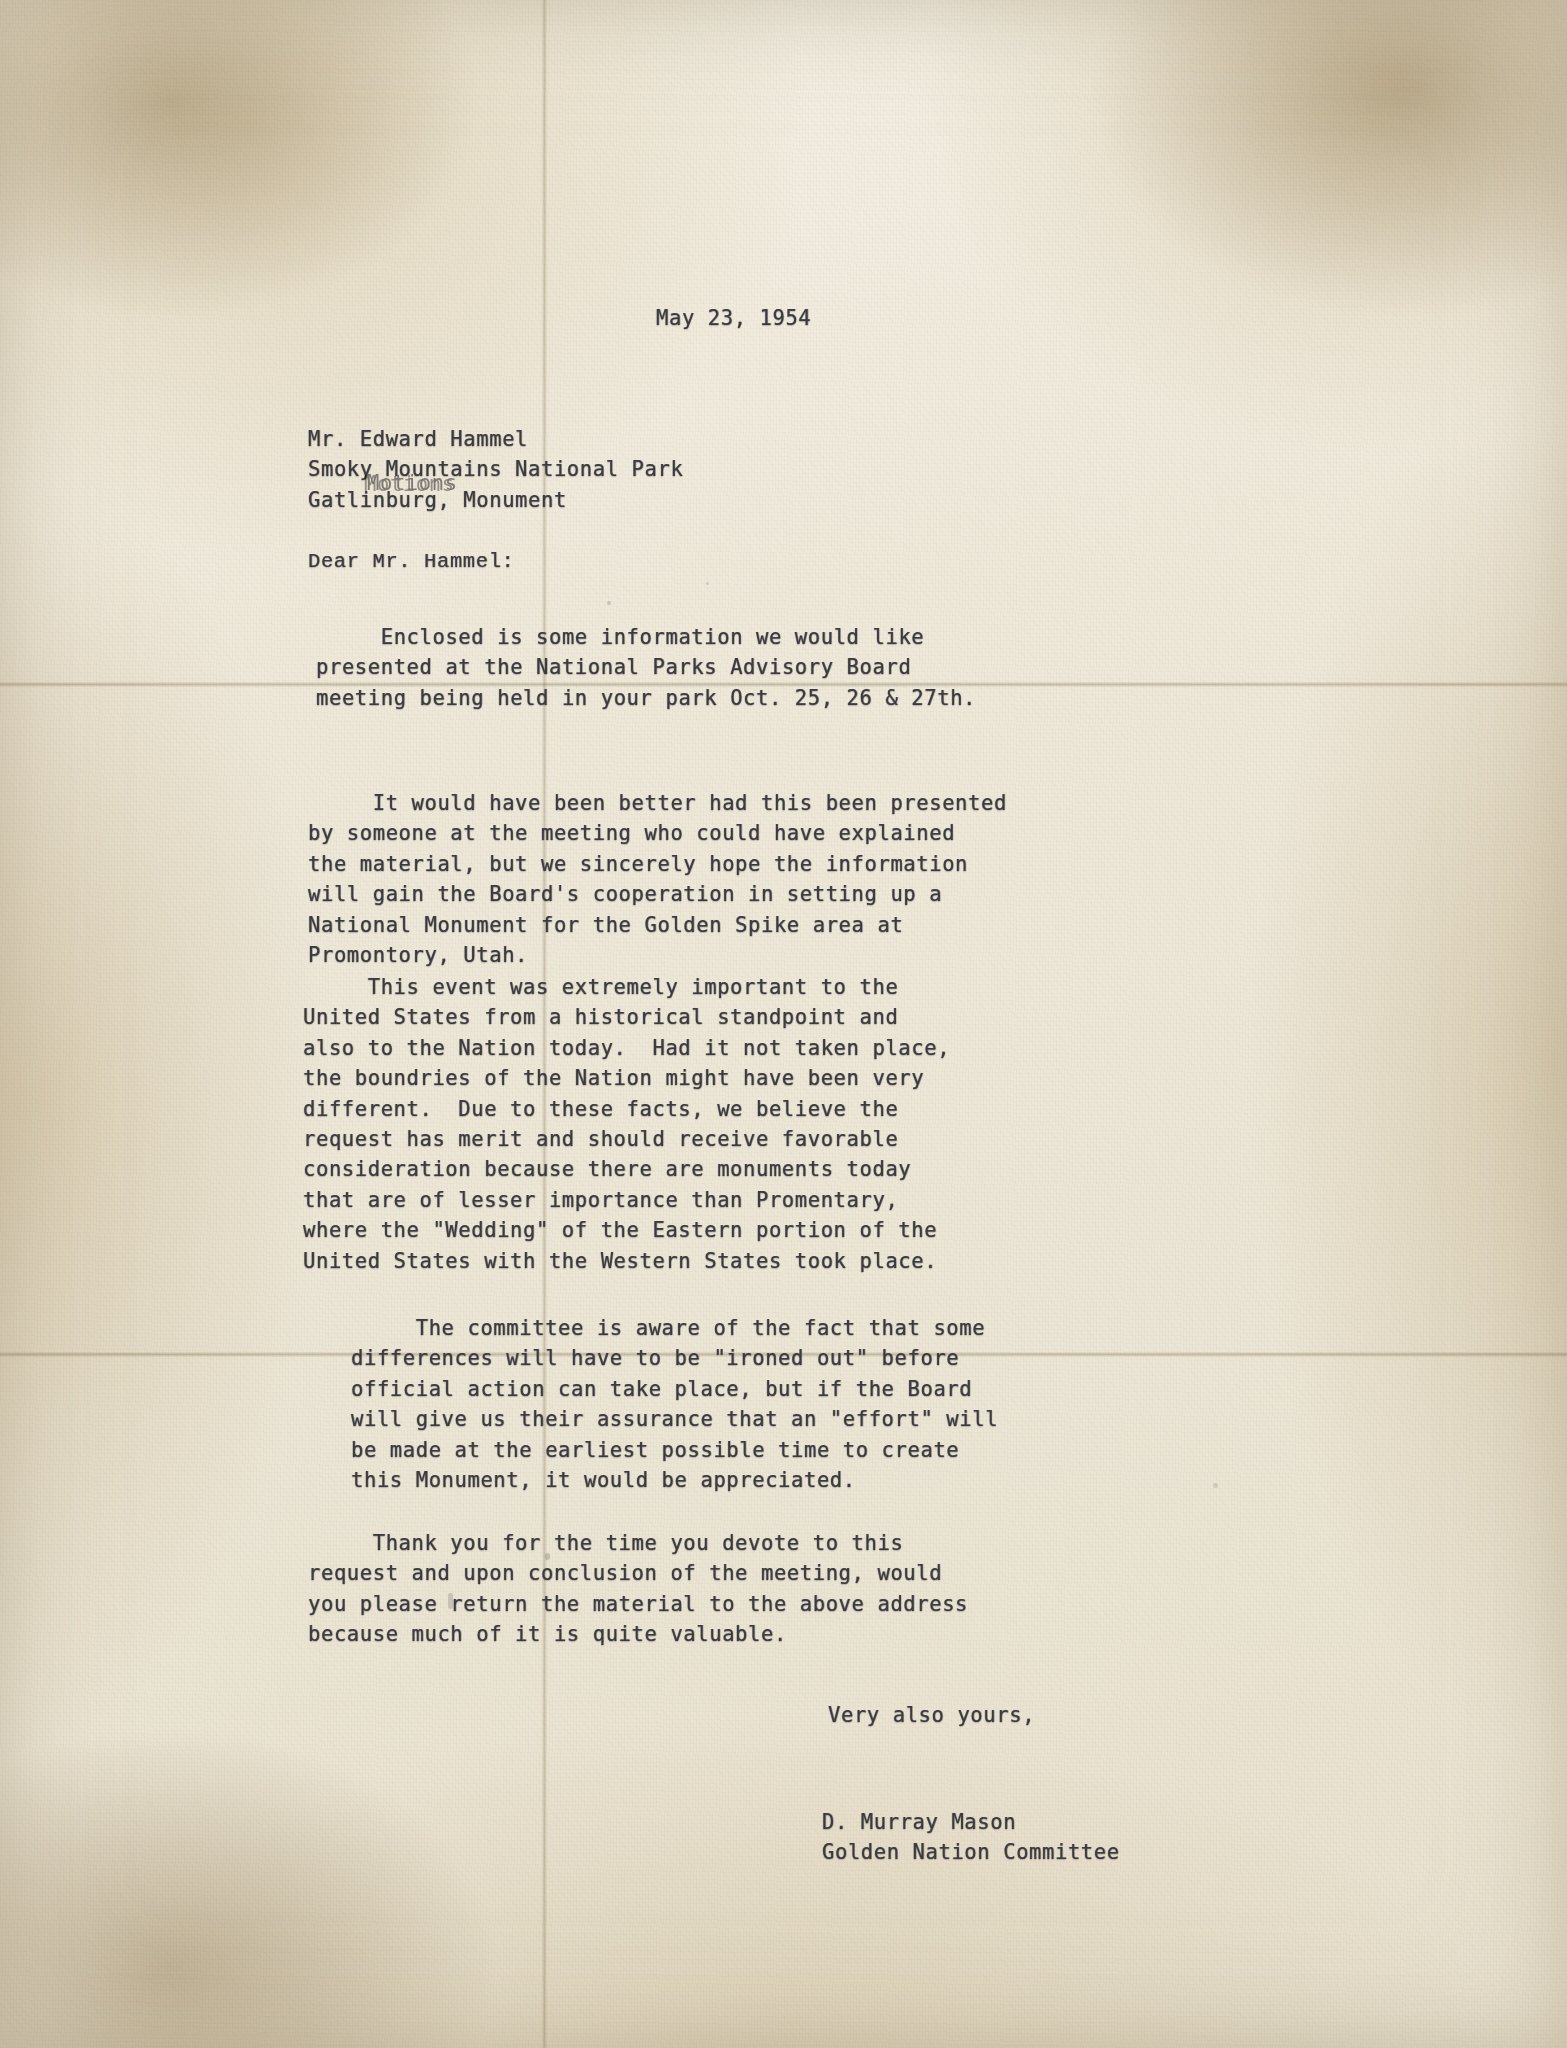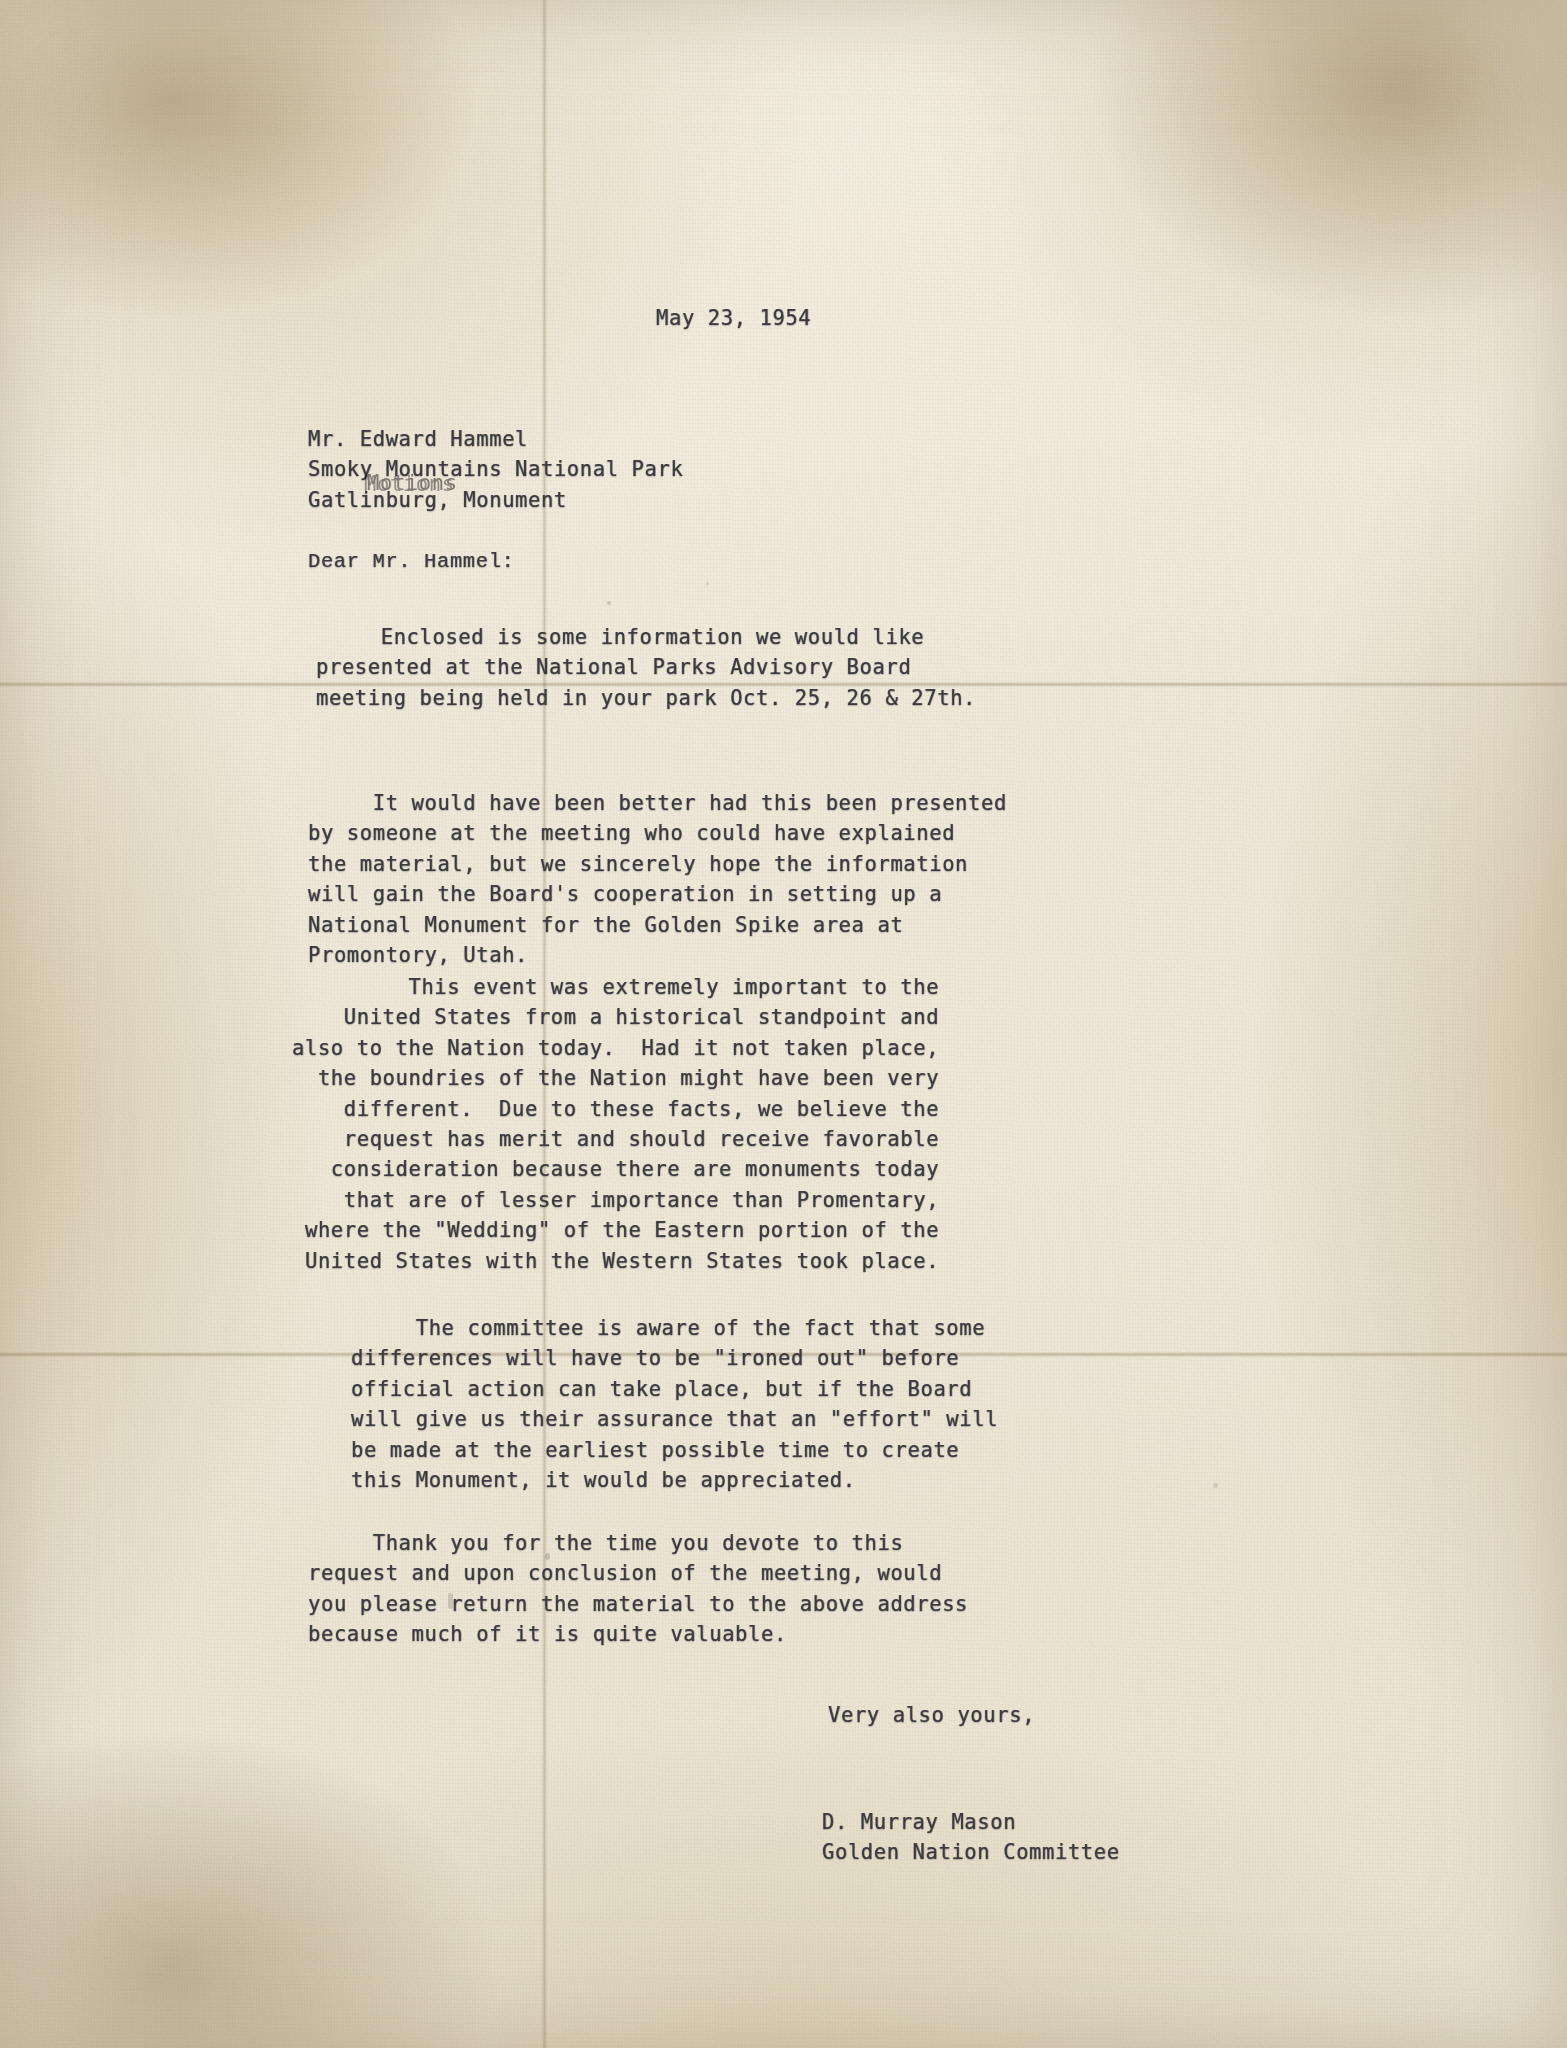--- a/index.html
+++ b/index.html
@@ -102,21 +102,21 @@
     pointer-events: none;
   }
 
   .blk { position: absolute; }
 
   #date-line      { left: 656px; top: 303px; }
   #address-block  { left: 308px; top: 424px; }
   #salutation     { left: 308px; top: 547px; font-family: Liberation Mono, monospace; }
   #para-1         { left: 316px; top: 622px; }
   #para-2         { left: 308px; top: 752px; margin-top: 36px; }
-  #para-3         { left: 292px; top: 972px; text-align: right; }
+  #para-3         { left: 303px; top: 972px; }
   #para-4         { left: 308px; top: 1313px; margin-left: 43px; }
   #para-5         { left: 308px; top: 1528px; }
   #closing        { left: 828px; top: 1700px; }
   #signature      { left: 822px; top: 1807px; }
 
   
   .overstrike {
     position: absolute;
     left: 366px;
     top: 470px;

